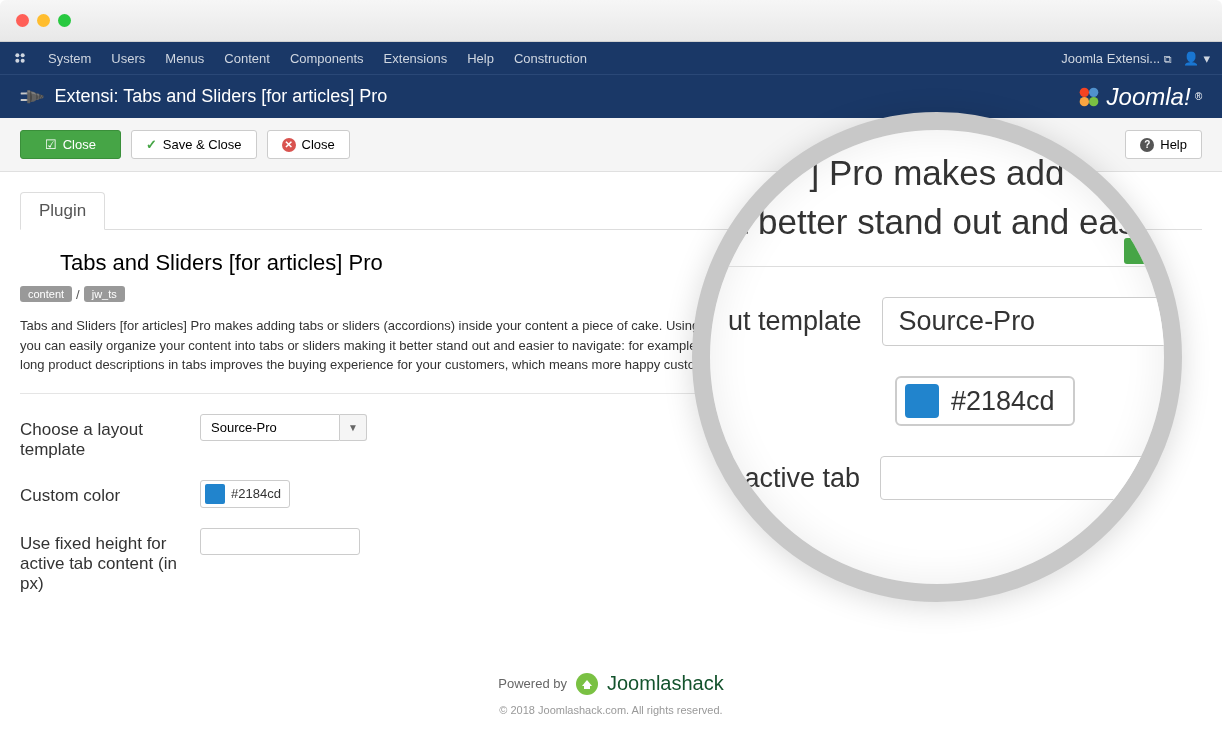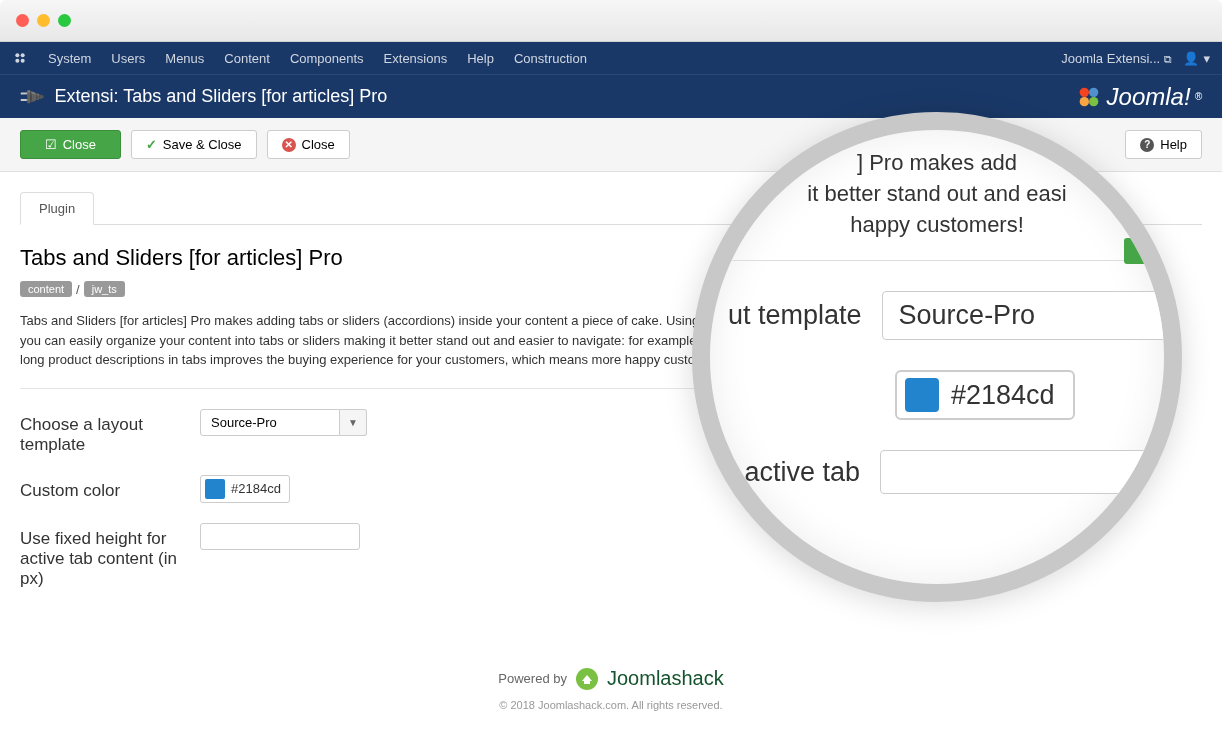--- a/index.html
+++ b/index.html
@@ -29,24 +29,24 @@
 .btn { display: inline-flex; align-items: center; gap: 6px; padding: 6px 14px; font-size: 13px; border-radius: 3px; cursor: pointer; border: 1px solid #ccc; background: #fff; }
 .btn-primary { background: #46a546; color: #fff; border-color: #3a8f3a; padding: 6px 24px; }
 .btn-help { margin-left: auto; }
 .icon-check { color: #46a546; font-weight: bold; }
 .icon-cancel { width: 14px; height: 14px; border-radius: 50%; background: #d9534f; color: #fff; display: inline-flex; align-items: center; justify-content: center; font-size: 10px; font-weight: bold; }
 .icon-save { font-size: 13px; }
 .icon-help { width: 14px; height: 14px; border-radius: 50%; background: #555; color: #fff; display: inline-flex; align-items: center; justify-content: center; font-size: 10px; font-weight: bold; }
 
 .content { padding: 20px; position: relative; }
 .tabs { display: flex; border-bottom: 1px solid #ddd; margin-bottom: 20px; }
-.tab { padding: 8px 18px; font-size: 13px; color: #555; border: 1px solid #ddd; border-bottom: 1px solid #fff; border-radius: 4px 4px 0 0; background: #fff; margin-bottom: -1px; }
+.tab { padding: 8px 18px; font-size: 17px; color: #555; border: 1px solid #ddd; border-bottom: 1px solid #fff; border-radius: 4px 4px 0 0; background: #fff; margin-bottom: -1px; }
 
 .main-col { max-width: 780px; }
-.plugin-title { font-size: 22px; font-weight: 400; margin-bottom: 10px; }
+.plugin-title { font-size: 22px; font-weight: 400; margin-bottom: 10px; margin-left: 40px; }
 .badges { display: flex; align-items: center; gap: 4px; margin-bottom: 14px; }
 .badge { background: #999; color: #fff; padding: 2px 8px; font-size: 11px; border-radius: 3px; }
 .badge-sep { color: #555; font-size: 13px; }
 
 .description { font-size: 13px; color: #333; line-height: 1.5; margin-bottom: 18px; }
 .divider { border: none; border-top: 1px solid #e5e5e5; margin-bottom: 20px; }
 
 .form-row { display: flex; align-items: flex-start; margin-bottom: 20px; }
 .form-label { width: 180px; font-size: 17px; color: #333; padding-top: 6px; }
 .form-control { }
@@ -66,21 +66,21 @@
 .shack-logo { font-size: 20px; color: #14532d; font-weight: 500; }
 .shack-icon { width: 24px; height: 24px; }
 .copyright { font-size: 11px; color: #999; margin-top: 8px; }
 
 .bottom-shadow { width: 820px; height: 50px; margin: 20px auto 0; background: radial-gradient(ellipse, rgba(0,0,0,0.4), transparent 70%); border-radius: 50%; }
 
 
 .magnifier { position: absolute; top: -60px; right: 40px; width: 490px; height: 490px; border-radius: 50%; border: 18px solid #c8c8c8; background: #fff; overflow: hidden; box-shadow: 0 4px 30px rgba(0,0,0,0.15), inset 0 0 40px rgba(0,0,0,0.08); }
 .magnifier-inner { position: absolute; top: 0; left: 0; width: 100%; height: 100%; padding: 0; }
 .mag-row { display: flex; align-items: center; }
-.mag-text-top { font-size: 22px; color: #333; line-height: 1.4; text-align: center; padding: 18px 20px 10px; }
+.mag-text-top { font-size: 35px; color: #333; line-height: 1.4; text-align: center; padding: 18px 20px 10px; }
 .mag-hr { border-top: 1px solid #ddd; margin: 10px 0 30px; }
 .mag-label { font-size: 27px; color: #333; padding-left: 8px; }
 .mag-input-box { border: 1px solid #ccc; border-radius: 4px; padding: 8px 16px; font-size: 27px; color: #333; flex: 1; margin-left: 20px; margin-right: -20px; background: #fff; }
 .mag-color-wrap { display: inline-flex; align-items: center; border: 2px solid #ccc; border-radius: 6px; padding: 6px 18px 6px 8px; gap: 12px; margin-left: 185px; }
 .mag-color-swatch { width: 34px; height: 34px; border-radius: 4px; }
 .mag-color-text { font-size: 27px; color: #333; }
 .mag-green-corner { position: absolute; top: 108px; right: -20px; width: 60px; height: 26px; background: #46a546; border-radius: 3px; }
 .mag-green-corner::after { content: "▾"; position: absolute; right: 18px; top: 2px; color: #fff; font-size: 14px; }
 </style>
 </head>
@@ -213,21 +213,20 @@
         <span class="shack-logo">Joomlashack</span>
       </div>
       <div class="copyright">© 2018 Joomlashack.com. All rights reserved.</div>
     </div>
 
     <div class="magnifier">
       <div class="magnifier-inner">
         <div class="mag-text-top">
           <span>] Pro makes add</span><br>
           <span>it better stand out and easi</span><br>
-          <span>happy customers!</span>
         </div>
         <div class="mag-green-corner"></div>
         <div class="mag-hr"></div>
         <div class="mag-row" style="margin-bottom:30px; padding:0 10px;">
           <span class="mag-label">ut template</span>
           <div class="mag-input-box">Source-Pro</div>
         </div>
         <div class="mag-row" style="margin-bottom:30px;">
           <div class="mag-color-wrap">
             <span class="mag-color-swatch" style="background:#2184cd"></span>

